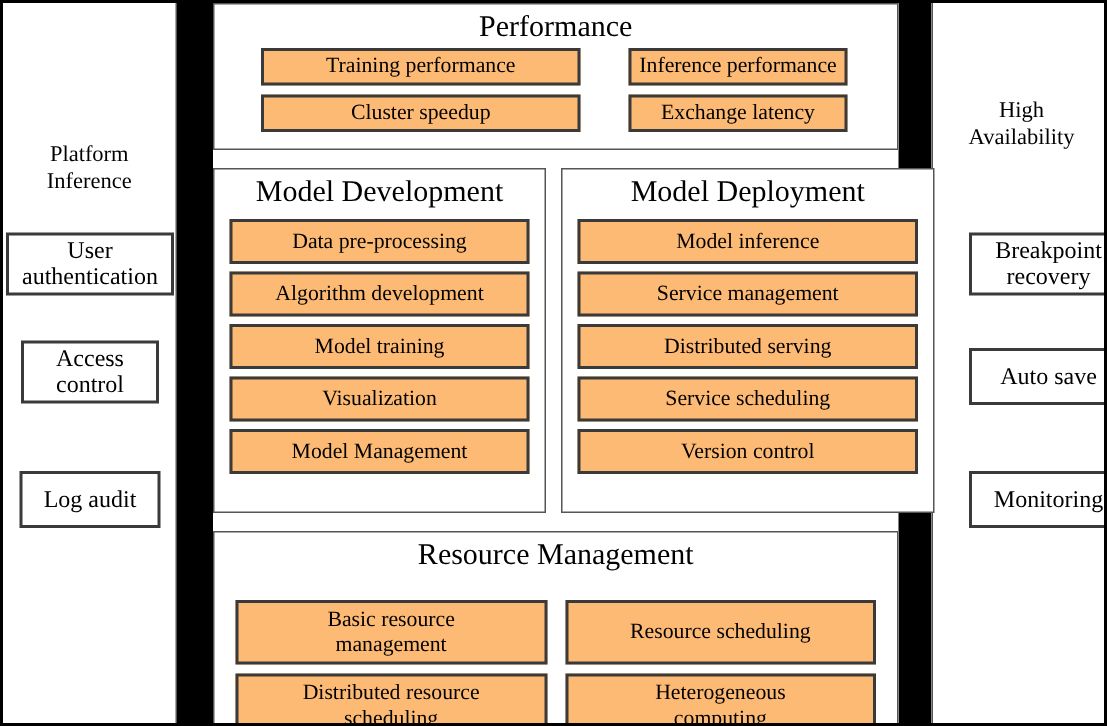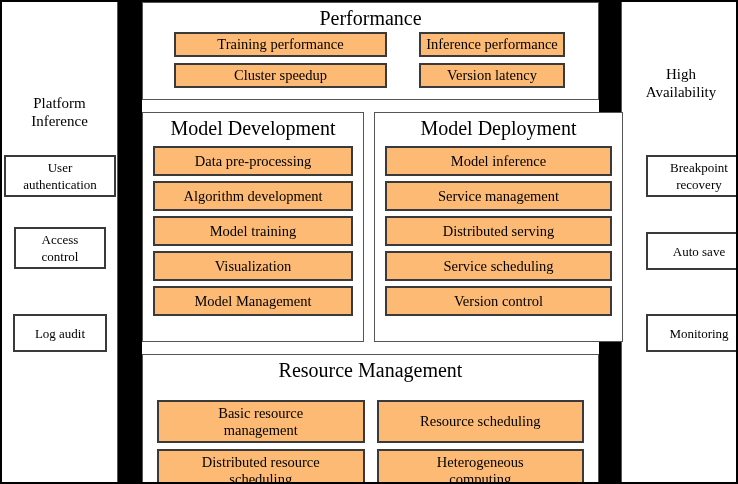--- a/index.html
+++ b/index.html
@@ -50,21 +50,21 @@
     text-align: center;
     width: 100%;
   }
   #panel-security .side-title     { margin-top: 92px; }
   #panel-availability .side-title { margin-top: 63px; }
 
   .side-box {
     box-sizing: border-box;
     border: 2px solid #3a3a3a;
     background: #ffffff;
-    font-size: 13px;
+    font-size: 16px;
     line-height: 17px;
     text-align: center;
     display: flex;
     align-items: center;
     justify-content: center;
     position: absolute;
   }
 
   
   #sec-box-0 { left: 2px;  top: 153px; width: 112px; height: 42px; }
@@ -197,21 +197,21 @@
   </div>
 
   <div id="center">
 
     <div class="section" id="sec-performance">
       <div class="section-title">Performance</div>
       <div id="perf-grid">
         <div class="box">Training performance</div>
         <div class="box">Inference performance</div>
         <div class="box">Cluster speedup</div>
-        <div class="box">Version latency</div>
+        <div class="box">Exchange latency</div>
       </div>
     </div>
 
     <div class="section" id="sec-development">
       <div class="section-title">Model Development</div>
       <div class="col-list">
         <div class="box">Data pre-processing</div>
         <div class="box">Algorithm development</div>
         <div class="box">Model training</div>
         <div class="box">Visualization</div>

